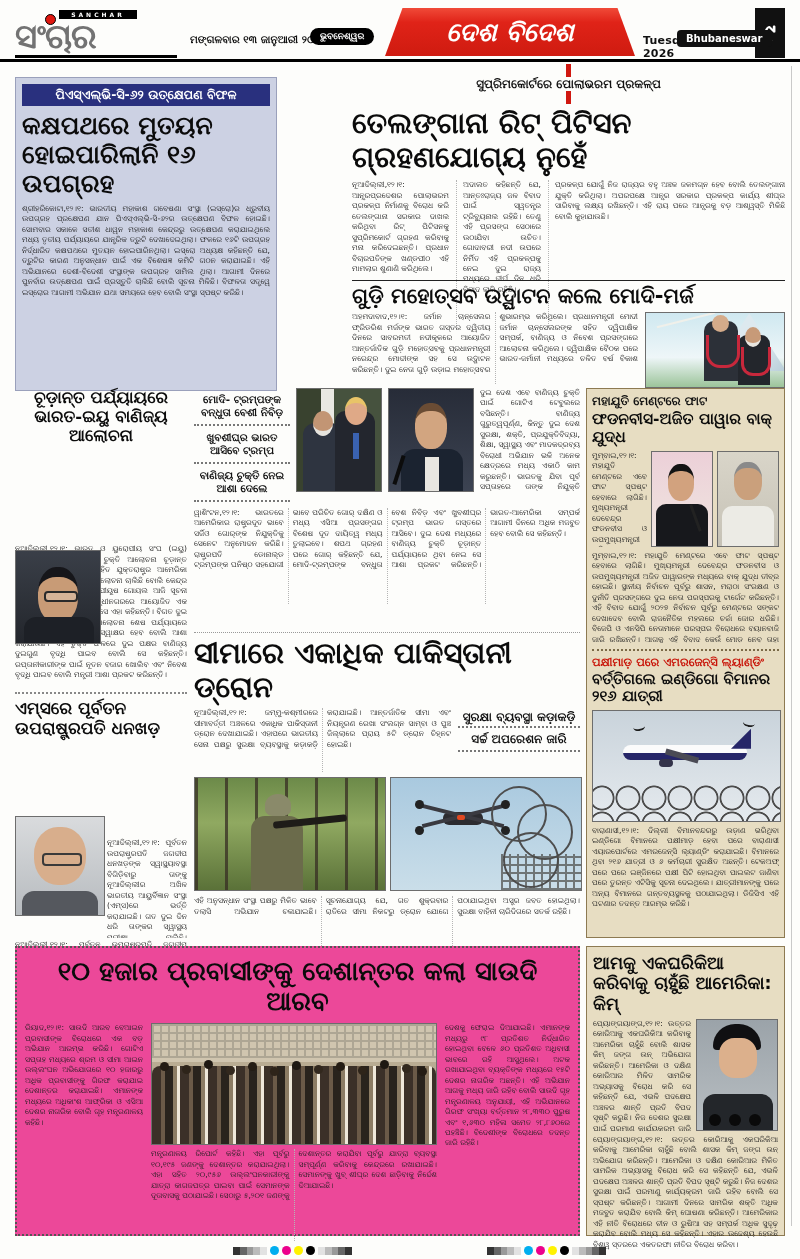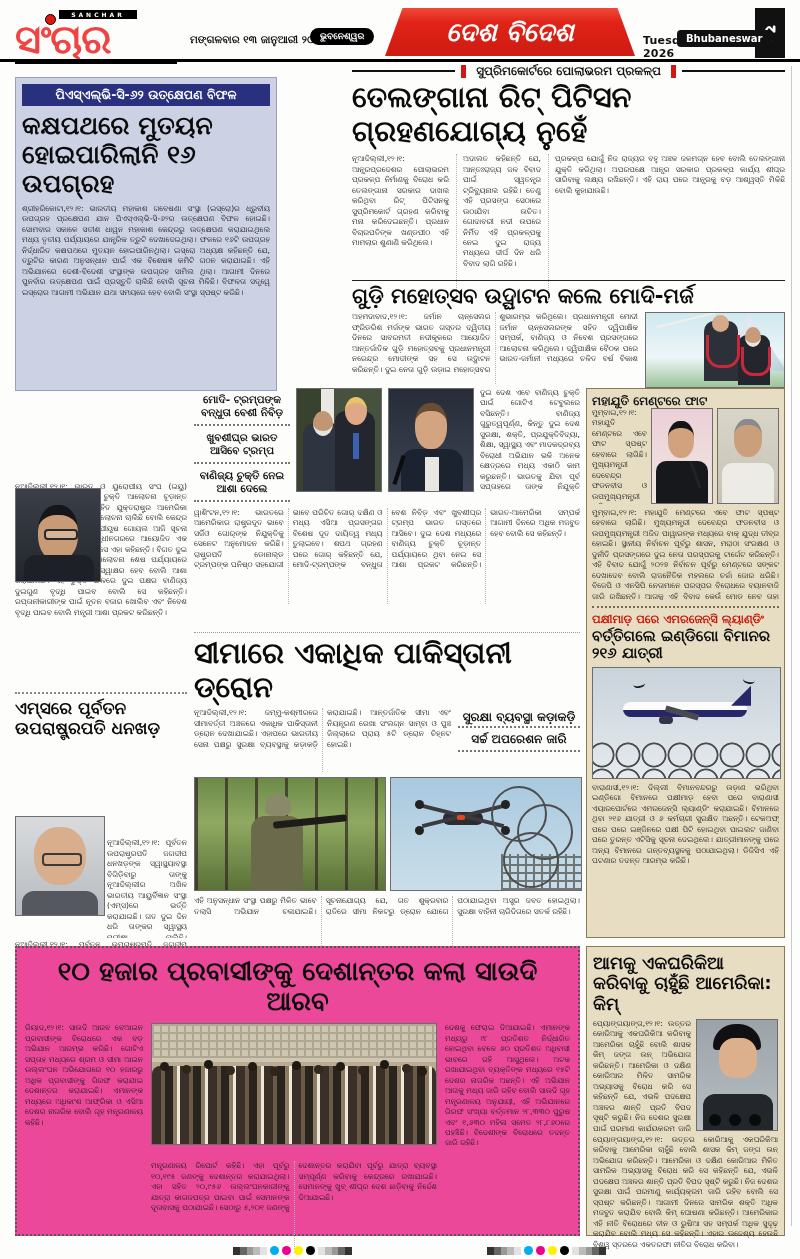--- a/index.html
+++ b/index.html
@@ -1,20 +1,20 @@
 <!DOCTYPE html>
 <html><head>
 <meta charset="utf-8">
 <style>
   html,body{margin:0;padding:0;}
   body{width:800px;height:1259px;position:relative;background:#fdfdfb;
        font-family:"DejaVu Sans","Liberation Sans",sans-serif;color:#111;overflow:hidden;}
   .abs{position:absolute;}
   
-  .masthead-big{font-size:40px;font-weight:bold;letter-spacing:-1px;color:#ef4444;line-height:1;}
+  .masthead-big{font-size:34px;font-weight:bold;letter-spacing:-1px;color:#737373;line-height:1;}
   .masthead-latin{background:#000;color:#fff;font-size:6px;letter-spacing:3px;padding:1px 8px;font-weight:bold;}
   .red-dot{width:9px;height:9px;border-radius:50%;background:#e01810;border:1.5px solid #000;}
   .date-od{font-size:10.5px;font-weight:bold;}
   .city-pill{background:#000;color:#fff;border-radius:10px;font-size:9px;font-weight:bold;padding:3px 10px;}
   .banner{background:linear-gradient(180deg,#f04a38 0%,#e02318 30%,#cf1b10 100%);
           clip-path:polygon(7% 0,93% 0,100% 100%,0 100%);
           color:#fff;font-size:26px;font-weight:bold;display:flex;align-items:center;justify-content:center;font-style:italic;}
   .date-en{font-size:11px;font-weight:bold;letter-spacing:.2px;}
   .bbsr-tag{background:#111;color:#fff;font-size:10px;font-weight:bold;border-radius:4px;padding:3px 9px;}
   .corner-box{background:#111;color:#fff;display:flex;align-items:center;justify-content:center;
@@ -86,21 +86,21 @@
 
 <div class="abs" style="left:15px;top:77px;width:262px;height:314px;background:#ccd1e3;border:1px solid #9aa0bb;padding:6px;box-sizing:border-box;">
   <div class="kicker-navy">ପିଏସ୍ଏଲ୍ଭି-ସି-୬୨ ଉତ୍କ୍ଷେପଣ ବିଫଳ</div>
   <div class="hl" style="font-size:25px;margin:5px 0 6px;">କକ୍ଷପଥରେ ମୁତୟନ ହୋଇପାରିଲାନି ୧୬ ଉପଗ୍ରହ</div>
   <div style="display:flex;gap:6px;">
     <div class="bt" style="flex:1;height:216px;">ଶ୍ରୀହରିକୋଟା,୧୨।୧: ଭାରତୀୟ ମହାକାଶ ଗବେଷଣା ସଂସ୍ଥା (ଇସ୍ରୋ)ର ଧ୍ରୁବୀୟ ଉପଗ୍ରହ ପ୍ରକ୍ଷେପଣ ଯାନ ପିଏସ୍ଏଲ୍ଭି-ସି-୬୨ର ଉତ୍କ୍ଷେପଣ ବିଫଳ ହୋଇଛି। ସୋମବାର ସକାଳେ ସତୀଶ ଧାୱନ ମହାକାଶ କେନ୍ଦ୍ରରୁ ଉତ୍କ୍ଷେପଣ କରାଯାଇଥିଲେ ମଧ୍ୟ ତୃତୀୟ ପର୍ଯ୍ୟାୟରେ ଯାନ୍ତ୍ରିକ ତ୍ରୁଟି ଦେଖାଦେଇଥିଲା। ଫଳରେ ୧୬ଟି ଉପଗ୍ରହ ନିର୍ଦ୍ଧାରିତ କକ୍ଷପଥରେ ମୁତୟନ ହୋଇପାରିନଥିଲା। ଇସ୍ରୋ ଅଧ୍ୟକ୍ଷ କହିଛନ୍ତି ଯେ, ତ୍ରୁଟିର କାରଣ ଅନୁସନ୍ଧାନ ପାଇଁ ଏକ ବିଶେଷଜ୍ଞ କମିଟି ଗଠନ କରାଯାଇଛି। ଏହି ଅଭିଯାନରେ ଦେଶୀ-ବିଦେଶୀ ସଂସ୍ଥାଙ୍କ ଉପଗ୍ରହ ସାମିଲ ଥିଲା। ଆଗାମୀ ଦିନରେ ପୁନର୍ବାର ଉତ୍କ୍ଷେପଣ ପାଇଁ ପ୍ରସ୍ତୁତି ଚାଲିଛି ବୋଲି ସୂଚନା ମିଳିଛି। ବିଫଳତା ସତ୍ତ୍ୱେ ଇସ୍ରୋର ଆଗାମୀ ଅଭିଯାନ ଯଥା ସମୟରେ ହେବ ବୋଲି ସଂସ୍ଥା ସ୍ପଷ୍ଟ କରିଛି।</div>
   </div>
 </div>
 
 <div class="abs" style="left:352px;top:64px;width:433px;height:214px;">
-  <div style="display:flex;align-items:center;">
+  <div style="display:flex;align-items:center;flex-direction:column;">
     <div class="kline"></div>
     <div class="kbar"></div>
     <div class="kicker-plain">ସୁପ୍ରିମକୋର୍ଟରେ ପୋଲାଭରମ ପ୍ରକଳ୍ପ</div>
     <div class="kbar"></div>
     <div class="kline"></div>
   </div>
   <div class="hl" style="font-size:29px;margin:3px 0 6px;">ତେଲଙ୍ଗାନା ରିଟ୍ ପିଟିସନ ଗ୍ରହଣଯୋଗ୍ୟ ନୁହେଁ</div>
   <div style="display:flex;gap:7px;">
     <div class="bt" style="width:97px;height:146px;">ନୂଆଦିଲ୍ଲୀ,୧୨।୧: ଆନ୍ଧ୍ରପ୍ରଦେଶର ପୋଲାଭରମ ପ୍ରକଳ୍ପ ନିର୍ମାଣକୁ ବିରୋଧ କରି ତେଲଙ୍ଗାନା ସରକାର ଦାଖଲ କରିଥିବା ରିଟ୍ ପିଟିସନକୁ ସୁପ୍ରିମକୋର୍ଟ ଗ୍ରହଣ କରିବାକୁ ମନା କରିଦେଇଛନ୍ତି। ପ୍ରଧାନ ବିଚାରପତିଙ୍କ ଖଣ୍ଡପୀଠ ଏହି ମାମଲାର ଶୁଣାଣି କରିଥିଲେ।</div>
     <div class="bt" style="width:78px;height:146px;border-left:1px dotted #b5b5b5;padding-left:6px;">ଅଦାଲତ କହିଛନ୍ତି ଯେ, ଆନ୍ତଃରାଜ୍ୟ ଜଳ ବିବାଦ ପାଇଁ ସ୍ୱତନ୍ତ୍ର ଟ୍ରିବ୍ୟୁନାଲ ରହିଛି। ତେଣୁ ଏହି ପ୍ରସଙ୍ଗ ସେଠାରେ ଉଠାଯିବା ଉଚିତ। ଗୋଦାବରୀ ନଦୀ ଉପରେ ନିର୍ମିତ ଏହି ପ୍ରକଳ୍ପକୁ ନେଇ ଦୁଇ ରାଜ୍ୟ ମଧ୍ୟରେ ଦୀର୍ଘ ଦିନ ଧରି ବିବାଦ ଲାଗି ରହିଛି।</div>
@@ -119,20 +119,21 @@
       <div class="abs" style="left:92px;top:22px;width:32px;height:50px;background:#23262c;border-radius:9px 9px 0 0;"></div>
       <div class="abs" style="left:99px;top:14px;width:16px;height:16px;border-radius:50%;background:#c79a78;border-bottom:4px solid #e8e6e0;"></div>
       <div class="abs" style="left:60px;top:22px;width:28px;height:30px;border:3px solid #c8283c;border-top:none;border-radius:0 0 14px 14px;"></div>
       <div class="abs" style="left:95px;top:34px;width:24px;height:26px;border:3px solid #c8283c;border-top:none;border-radius:0 0 12px 12px;"></div>
       <div class="abs" style="left:10px;top:6px;width:60px;height:2px;background:#f0f0ea;transform:rotate(-14deg);"></div>
     </div>
   </div>
 </div>
 
 <div class="abs" style="left:15px;top:388px;width:172px;height:300px;">
+  <div class="hl" style="font-size:16.5px;text-align:center;margin-bottom:5px;">ଚୂଡ଼ାନ୍ତ ପର୍ଯ୍ୟାୟରେ ଭାରତ-ଇୟୁ ବାଣିଜ୍ୟ ଆଲୋଚନା</div>
   <div class="ph ph-goyal abs" style="right:0;top:100px;width:84px;height:92px;">
     <div class="abs" style="left:22px;top:16px;width:40px;height:46px;border-radius:45%;background:#c89b76;border-top:10px solid #16161a;"></div>
     <div class="abs" style="left:28px;top:40px;width:30px;height:7px;border:2px solid #2a2a2a;border-radius:4px;background:rgba(255,255,255,.25);"></div>
     <div class="abs" style="left:8px;bottom:-4px;width:70px;height:30px;background:#1d2026;border-radius:12px 12px 0 0;"></div>
   </div>
   <div class="bt" style="height:248px;">ନୂଆଦିଲ୍ଲୀ,୧୨।୧: ଭାରତ ଓ ୟୁରୋପୀୟ ସଂଘ (ଇୟୁ) ମଧ୍ୟରେ ମୁକ୍ତ ବାଣିଜ୍ୟ ଚୁକ୍ତି ଆଲୋଚନା ଚୂଡ଼ାନ୍ତ ପର୍ଯ୍ୟାୟରେ ପହଞ୍ଚିଛି। ଏହିସହିତ ଯୁକ୍ତରାଷ୍ଟ୍ର ଆମେରିକା ସହିତ ଦ୍ୱିପାକ୍ଷିକ ବାଣିଜ୍ୟ ଆଲୋଚନା ଚାଲିଛି ବୋଲି କେନ୍ଦ୍ର ଶିଳ୍ପ ଓ ବାଣିଜ୍ୟ ମନ୍ତ୍ରୀ ପୀୟୂଷ ଗୋୟଲ ଆଜି ସୂଚନା ଦେଇଛନ୍ତି। ଗୁଜରାଟର ଗାନ୍ଧୀନଗରରେ ଆୟୋଜିତ ଏକ କାର୍ଯ୍ୟକ୍ରମରେ ଯୋଗଦେଇ ସେ ଏହା କହିଛନ୍ତି। ବିଗତ ଦୁଇ ବର୍ଷ ଧରି ଚାଲିଥିବା ଏହି ଆଲୋଚନା ଶେଷ ପର୍ଯ୍ୟାୟରେ ପହଞ୍ଚିଥିବାରୁ ଶୀଘ୍ର ଚୁକ୍ତି ସ୍ୱାକ୍ଷର ହେବ ବୋଲି ଆଶା କରାଯାଉଛି। ଏହି ଚୁକ୍ତି ଫଳରେ ଦୁଇ ପକ୍ଷର ବାଣିଜ୍ୟ ଦୁଇଗୁଣ ବୃଦ୍ଧି ପାଇବ ବୋଲି ସେ କହିଛନ୍ତି। ରପ୍ତାନୀକାରୀଙ୍କ ପାଇଁ ନୂତନ ବଜାର ଖୋଲିବ ଏବଂ ନିବେଶ ବୃଦ୍ଧି ପାଇବ ବୋଲି ମନ୍ତ୍ରୀ ଆଶା ପ୍ରକଟ କରିଛନ୍ତି।</div>
 </div>
 
 <div class="abs" style="left:15px;top:692px;width:172px;height:246px;border-top:2px dotted #888;padding-top:5px;box-sizing:border-box;">
   <div class="hl" style="font-size:17px;">ଏମ୍ସରେ ପୂର୍ବତନ ଉପରାଷ୍ଟ୍ରପତି ଧନଖଡ଼</div>
@@ -197,20 +198,21 @@
       <div class="coil abs" style="right:22px;top:54px;width:52px;height:52px;"></div>
       <div class="abs gridmesh" style="right:0;bottom:0;width:80px;height:36px;opacity:.7;"></div>
     </div>
   </div>
   <div class="bt cols3" style="margin-top:5px;height:86px;">ଏହି ଅନୁସନ୍ଧାନ ସଂସ୍ଥା ପକ୍ଷରୁ ମିଳିତ ଭାବେ ତଲାସି ଅଭିଯାନ ଚଳାଯାଇଛି। ସୂଚନାଯୋଗ୍ୟ ଯେ, ଗତ ଶୁକ୍ରବାର ରାତିରେ ସୀମା ନିକଟରୁ ଡ୍ରୋନ ଯୋଗେ ପଠାଯାଇଥିବା ଅସ୍ତ୍ର ଜବତ ହୋଇଥିଲା। ସୁରକ୍ଷା ବାହିନୀ ଚାରିଦିଗରେ ସତର୍କ ରହିଛି।</div>
 </div>
 
 <div class="abs beige" style="left:586px;top:388px;width:199px;height:550px;padding:5px;box-sizing:border-box;">
   <div>
     <div style="font-size:12px;font-weight:bold;">ମହାଯୁତି ମେଣ୍ଟରେ ଫାଟ</div>
+    <div class="hl" style="font-size:15.5px;margin:3px 0 4px;">ଫଡନବୀସ-ଅଜିତ ପାୱାର ବାକ୍ ଯୁଦ୍ଧ</div>
     <div style="display:flex;gap:4px;">
       <div class="bt" style="width:62px;height:96px;">ମୁମ୍ବାଇ,୧୨।୧: ମହାଯୁତି ମେଣ୍ଟରେ ଏବେ ଫାଟ ସ୍ପଷ୍ଟ ହେବାରେ ଲାଗିଛି। ମୁଖ୍ୟମନ୍ତ୍ରୀ ଦେବେନ୍ଦ୍ର ଫଡନବୀସ ଓ ଉପମୁଖ୍ୟମନ୍ତ୍ରୀ ଅଜିତ ପାୱାରଙ୍କ ମଧ୍ୟରେ ବାକ୍ ଯୁଦ୍ଧ ତୀବ୍ର ହୋଇଛି। ସ୍ଥାନୀୟ ନିର୍ବାଚନ ପୂର୍ବରୁ ଶାସନ, ମରାଠା ସଂରକ୍ଷଣ ଓ ଦୁର୍ନୀତି ପ୍ରସଙ୍ଗରେ ଦୁଇ ନେତା ପରସ୍ପରକୁ ଟାର୍ଗେଟ କରିଛନ୍ତି। ଏହି ବିବାଦ ଯୋଗୁଁ ୨୦୨୭ ନିର୍ବାଚନ ପୂର୍ବରୁ ମେଣ୍ଟରେ ସଙ୍କଟ ଦେଖାଦେବ ବୋଲି ରାଜନୈତିକ ମହଲରେ ଚର୍ଚ୍ଚା ଜୋର ଧରିଛି। ବିଜେପି ଓ ଏନସିପି ନେତାମାନେ ପରସ୍ପର ବିରୋଧରେ ବୟାନବାଜି ଜାରି ରଖିଛନ୍ତି। ଆଗକୁ ଏହି ବିବାଦ କେଉଁ ମୋଡ଼ ନେବ ତାହା ଦେଖିବାକୁ ବାକି ରହିଛି।</div>
       <div class="ph ph-fad" style="width:60px;height:94px;">
         <div class="abs" style="left:16px;top:12px;width:26px;height:30px;border-radius:45%;background:#d2a27e;border-top:7px solid #141414;"></div>
         <div class="abs" style="left:4px;bottom:-4px;width:52px;height:46px;background:#17181c;border-radius:10px 10px 0 0;"></div>
         <div class="abs" style="left:42px;bottom:14px;width:3px;height:28px;background:#222;transform:rotate(-20deg);"></div>
       </div>
       <div class="ph ph-pawar" style="width:60px;height:94px;">
         <div class="abs" style="left:16px;top:10px;width:28px;height:32px;border-radius:45%;background:#caa07c;border-top:6px solid #8a8a8a;"></div>
         <div class="abs" style="left:4px;bottom:-4px;width:52px;height:44px;background:#ecebe5;border-radius:10px 10px 0 0;"></div>
@@ -238,21 +240,21 @@
 <div class="abs dotted-box" style="left:15px;top:946px;width:565px;height:290px;padding:6px 8px;box-sizing:border-box;">
   <div class="hl" style="font-size:26px;text-align:center;margin:2px 0 7px;">୧୦ ହଜାର ପ୍ରବାସୀଙ୍କୁ ଦେଶାନ୍ତର କଲା ସାଉଦି ଆରବ</div>
   <div style="display:flex;gap:8px;">
     <div class="bt" style="width:118px;height:218px;">ରିୟାଦ,୧୨।୧: ସାଉଦି ଆରବ ବେଆଇନ ପ୍ରବାସୀଙ୍କ ବିରୋଧରେ ଏକ ବଡ଼ ଅଭିଯାନ ଆରମ୍ଭ କରିଛି। ଗୋଟିଏ ସପ୍ତାହ ମଧ୍ୟରେ ଶ୍ରମ ଓ ସୀମା ଆଇନ ଉଲ୍ଲଂଘନ ଅଭିଯୋଗରେ ୧୦ ହଜାରରୁ ଅଧିକ ପ୍ରବାସୀଙ୍କୁ ଗିରଫ କରାଯାଇ ଦେଶାନ୍ତର କରାଯାଇଛି। ଏମାନଙ୍କ ମଧ୍ୟରେ ଅଧିକାଂଶ ଆଫ୍ରିକା ଓ ଏସିଆ ଦେଶର ନାଗରିକ ବୋଲି ଗୃହ ମନ୍ତ୍ରଣାଳୟ କହିଛି।</div>
     <div style="width:286px;">
       <div class="ph ph-crowd" style="width:284px;height:120px;">
         <div class="abs gridmesh" style="left:0;top:0;right:0;height:34px;opacity:.25;"></div>
         <div class="abs" style="left:0;right:0;bottom:0;height:78px;background:repeating-linear-gradient(90deg,#3b3028 0 9px,#6b5a48 9px 13px,#29231d 13px 21px,#8c7c64 21px 25px,#efe8da 25px 28px);border-radius:8px 8px 0 0;"></div>
         <div class="abs" style="left:8px;top:38px;width:9px;height:9px;border-radius:50%;background:#241c14;box-shadow:22px 3px 0 #2e241a,44px -2px 0 #1e1812,66px 4px 0 #32281e,88px 0 0 #241c14,110px 5px 0 #2e241a,132px -1px 0 #1e1812,154px 3px 0 #32281e,176px 0 0 #241c14,198px 4px 0 #2e241a,220px -2px 0 #1e1812,242px 2px 0 #32281e,258px 5px 0 #241c14;"></div>
       </div>
-      <div class="bt cols2" style="margin-top:16px;height:92px;">ମନ୍ତ୍ରଣାଳୟ ରିପୋର୍ଟ କହିଛି। ଏହା ପୂର୍ବରୁ ୧୦,୧୯୫ ଜଣଙ୍କୁ ଦେଶାନ୍ତର କରାଯାଇଥିଲା। ଏହା ସହିତ ୨୦,୯୫୬ ଉଲ୍ଲଂଘନକାରୀଙ୍କୁ ଯାତ୍ରା କାଗଜପତ୍ର ପାଇବା ପାଇଁ ସେମାନଙ୍କ ଦୂତାବାସକୁ ପଠାଯାଇଛି। ସେଠାରୁ ୫,୨୦୧ ଜଣଙ୍କୁ ଦେଶାନ୍ତର କରାଯିବା ପୂର୍ବରୁ ଯାତ୍ରା ବ୍ୟବସ୍ଥା ସମ୍ପୂର୍ଣ୍ଣ କରିବାକୁ କେନ୍ଦ୍ରରେ ରଖାଯାଇଛି। ସେମାନଙ୍କୁ ଖୁବ୍ ଶୀଘ୍ର ଦେଶ ଛାଡ଼ିବାକୁ ନିର୍ଦ୍ଦେଶ ଦିଆଯାଇଛି।</div>
+      <div class="bt cols2" style="margin-top:4px;height:92px;">ମନ୍ତ୍ରଣାଳୟ ରିପୋର୍ଟ କହିଛି। ଏହା ପୂର୍ବରୁ ୧୦,୧୯୫ ଜଣଙ୍କୁ ଦେଶାନ୍ତର କରାଯାଇଥିଲା। ଏହା ସହିତ ୨୦,୯୫୬ ଉଲ୍ଲଂଘନକାରୀଙ୍କୁ ଯାତ୍ରା କାଗଜପତ୍ର ପାଇବା ପାଇଁ ସେମାନଙ୍କ ଦୂତାବାସକୁ ପଠାଯାଇଛି। ସେଠାରୁ ୫,୨୦୧ ଜଣଙ୍କୁ ଦେଶାନ୍ତର କରାଯିବା ପୂର୍ବରୁ ଯାତ୍ରା ବ୍ୟବସ୍ଥା ସମ୍ପୂର୍ଣ୍ଣ କରିବାକୁ କେନ୍ଦ୍ରରେ ରଖାଯାଇଛି। ସେମାନଙ୍କୁ ଖୁବ୍ ଶୀଘ୍ର ଦେଶ ଛାଡ଼ିବାକୁ ନିର୍ଦ୍ଦେଶ ଦିଆଯାଇଛି।</div>
     </div>
     <div class="bt" style="flex:1;height:218px;">ଦେଶକୁ ଫେରାଇ ଦିଆଯାଇଛି। ଏମାନଙ୍କ ମଧ୍ୟରୁ ୯୮ ପ୍ରତିଶତ ନିର୍ଦ୍ଧାରିତ ହୋଇଥିବା ବେଳେ ୬୦ ପ୍ରତିଶତ ଅଧିବାସୀ ଭାବରେ ରହି ଆସୁଥିଲେ। ଅଟକ ରଖାଯାଇଥିବା ବ୍ୟକ୍ତିଙ୍କ ମଧ୍ୟରେ ୧୫ଟି ଦେଶର ନାଗରିକ ଅଛନ୍ତି। ଏହି ଅଭିଯାନ ଆଗକୁ ମଧ୍ୟ ଜାରି ରହିବ ବୋଲି ସାଉଦି ଗୃହ ମନ୍ତ୍ରଣାଳୟ ଅନୁଯାୟୀ, ଏହି ଅଭିଯାନରେ ଗିରଫ ସଂଖ୍ୟା ବର୍ତ୍ତମାନ ୨୮,୩୩୦ ପୁରୁଷ ଏବଂ ୧,୬୩୦ ମହିଳା ସମେତ ୨୮,୮୬୦ରେ ପହଞ୍ଚିଛି। ବିଦେଶୀଙ୍କ ବିରୋଧରେ ତଦନ୍ତ ଜାରି ରହିଛି।</div>
   </div>
 </div>
 
 <div class="abs beige" style="left:586px;top:946px;width:199px;height:290px;padding:6px;box-sizing:border-box;">
   <div class="hl" style="font-size:17.5px;margin-bottom:5px;">ଆମକୁ ଏକଘରିକିଆ କରିବାକୁ ଚାହୁଁଛି ଆମେରିକା: କିମ୍</div>
   <div style="display:flex;gap:5px;">
     <div class="bt" style="flex:1;height:112px;">ପ୍ୟୋଙ୍ଗୟାଙ୍ଗ,୧୨।୧: ଉତ୍ତର କୋରିଆକୁ ଏକଘରିକିଆ କରିବାକୁ ଆମେରିକା ଚାହୁଁଛି ବୋଲି ଶାସକ କିମ୍ ଜଙ୍ଗ ଉନ୍ ଅଭିଯୋଗ କରିଛନ୍ତି। ଆମେରିକା ଓ ଦକ୍ଷିଣ କୋରିଆର ମିଳିତ ସାମରିକ ଅଭ୍ୟାସକୁ ବିରୋଧ କରି ସେ କହିଛନ୍ତି ଯେ, ଏଭଳି ପଦକ୍ଷେପ ଅଞ୍ଚଳର ଶାନ୍ତି ପ୍ରତି ବିପଦ ସୃଷ୍ଟି କରୁଛି। ନିଜ ଦେଶର ସୁରକ୍ଷା ପାଇଁ ପରମାଣୁ କାର୍ଯ୍ୟକ୍ରମ ଜାରି ରହିବ ବୋଲି ସେ ସ୍ପଷ୍ଟ କରିଛନ୍ତି। ଆଗାମୀ ଦିନରେ ସାମରିକ ଶକ୍ତି ଅଧିକ ମଜବୁତ କରାଯିବ ବୋଲି କିମ୍ ଘୋଷଣା କରିଛନ୍ତି। ଆମେରିକାର ଏହି ନୀତି ବିରୋଧରେ ଚୀନ ଓ ରୁଷିଆ ସହ ସମ୍ପର୍କ ଅଧିକ ସୁଦୃଢ଼ କରାଯିବ ବୋଲି ମଧ୍ୟ ସେ କହିଛନ୍ତି। ଏହାର ଉଦ୍ଦେଶ୍ୟ ହେଉଛି ବିଶ୍ୱ ସ୍ତରରେ ଏକତରଫା ନୀତିର ବିରୋଧ କରିବା।</div>
     <div class="ph ph-kim" style="width:80px;height:110px;">

